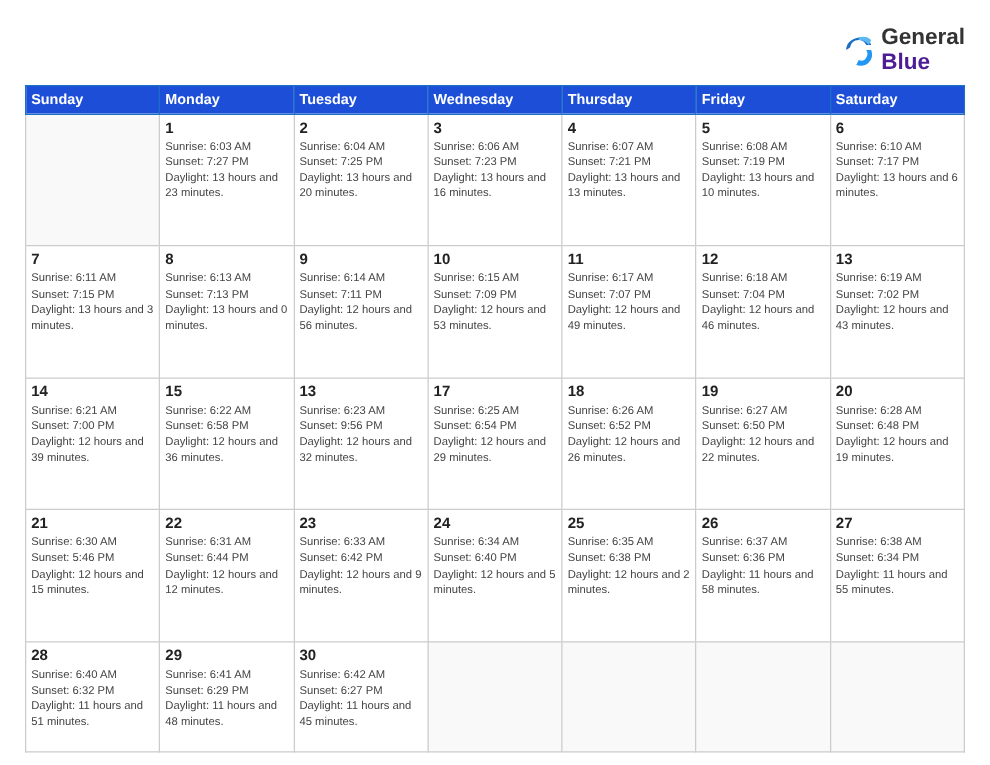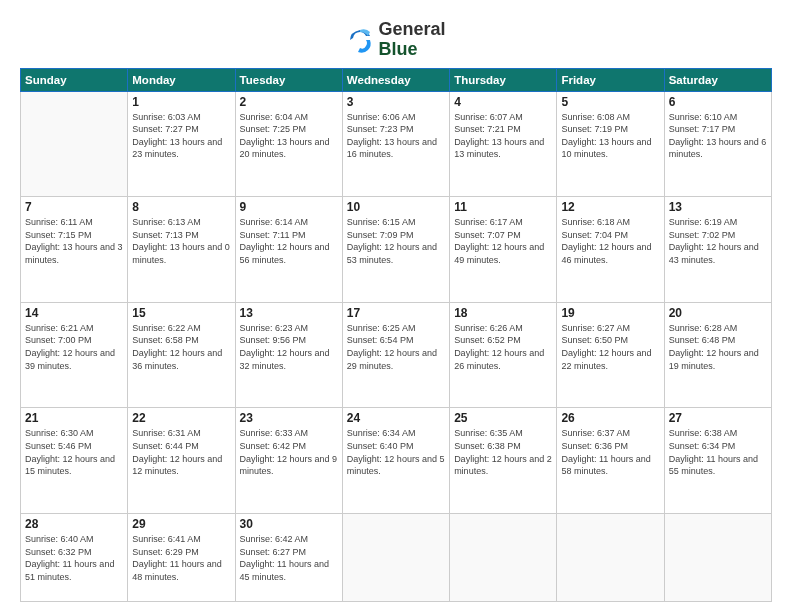--- a/index.html
+++ b/index.html
@@ -13,42 +13,42 @@
     .page {
       width: 792px;
       height: 612px;
       padding: 16px 20px 10px 20px;
       display: flex;
       flex-direction: column;
     }
     .header {
       display: flex;
       align-items: flex-start;
-      justify-content: center;
+      justify-content: flex-end;
       margin-bottom: 8px;
     }
     .logo {
       display: flex;
       align-items: center;
       margin-top: 4px;
     }
     .logo-text {
       display: flex;
       flex-direction: column;
       line-height: 1.1;
     }
     .logo-general {
       font-size: 18px;
       font-weight: bold;
       color: #333;
     }
     .logo-blue {
       font-size: 18px;
       font-weight: bold;
-      color: #14532d;
+      color: #4c1d95;
     }
     .logo-icon {
       width: 28px;
       height: 28px;
       margin-right: 4px;
     }
     .title-block {
       text-align: right;
     }
     .month-title {
@@ -63,21 +63,21 @@
       margin-top: 2px;
     }
     .calendar {
       flex: 1;
       border: 1px solid #bbb;
       border-collapse: collapse;
       width: 100%;
       table-layout: fixed;
     }
     .calendar th {
-      background: #0f766e;
+      background: #1d4ed8;
       color: #fff;
       font-size: 11.5px;
       font-weight: bold;
       padding: 5px 4px;
       border: 1px solid #1a6fc4;
       text-align: left;
     }
     .calendar td {
       border: 1px solid #ccc;
       vertical-align: top;

